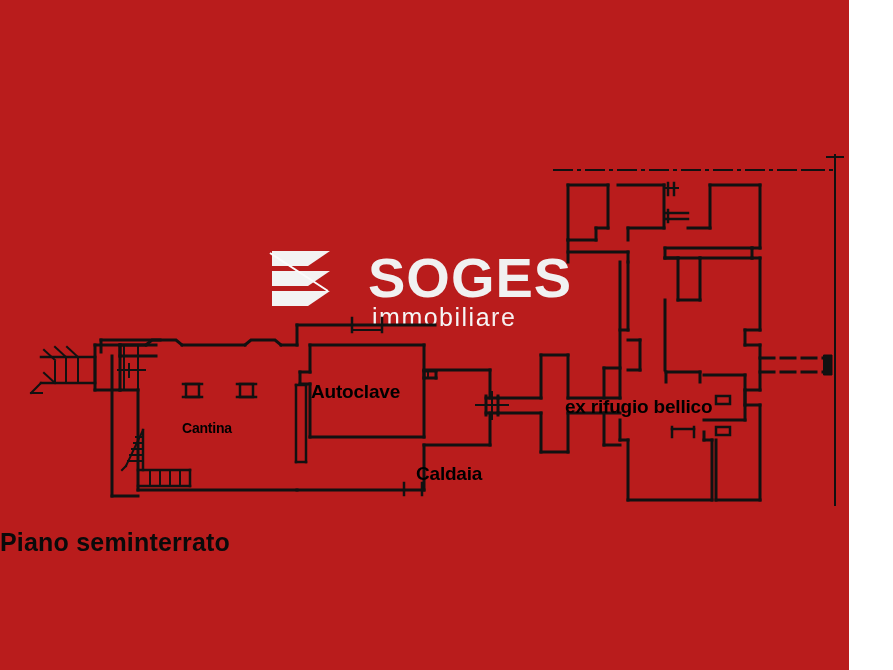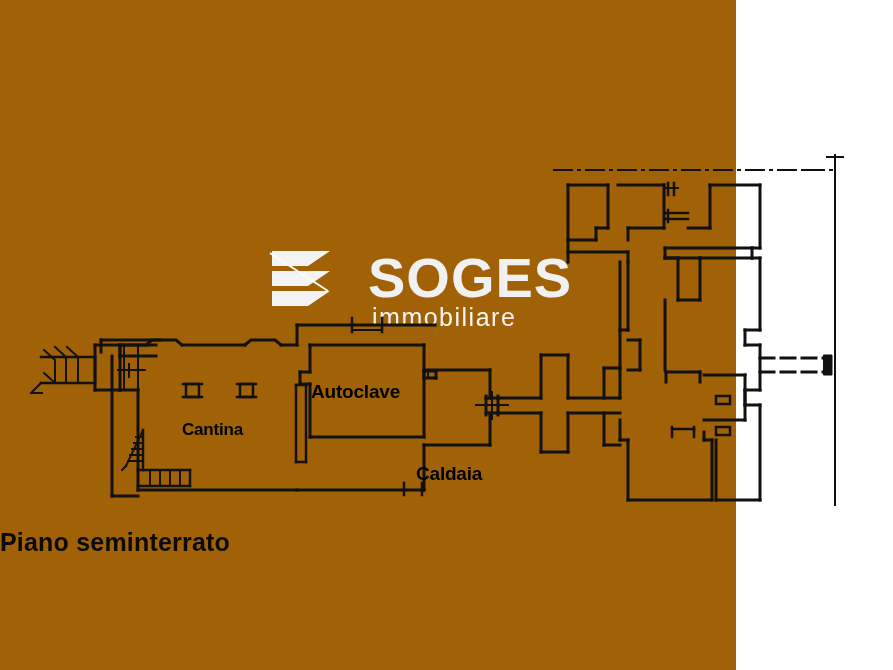--- a/index.html
+++ b/index.html
@@ -8,43 +8,43 @@
     background: #ffffff;
   }
   body {
     width: 893px;
     height: 670px;
     overflow: hidden;
     font-family: "Liberation Sans", sans-serif;
   }
   #page {
     position: relative;
-    width: 736px;
+    width: 849px;
     height: 670px;
-    background: #a16207;
+    background: #b91c1c;
   }
   #plan-svg {
     position: absolute;
     left: 0;
     top: 0;
     width: 893px;
     height: 670px;
   }
   .room-label {
     position: absolute;
     font-family: "Liberation Sans", sans-serif;
     font-weight: bold;
     color: #000000;
     white-space: nowrap;
     letter-spacing: -0.2px;
   }
   #label-cantina {
     left: 182px;
     top: 420px;
-    font-size: 17px;
+    font-size: 14px;
   }
   #label-autoclave {
     left: 311px;
     top: 381px;
     font-size: 19px;
   }
   #label-caldaia {
     left: 416px;
     top: 451px;
     font-size: 19px;
@@ -378,16 +378,17 @@
       <path d="M604,368 L604,398"></path>
       <path d="M604,413 L604,445"></path>
       <path d="M604,445 L620,445"></path>
 
     </g>
   </svg>
 
   <div class="room-label" id="label-cantina">Cantina</div>
   <div class="room-label" id="label-autoclave">Autoclave</div>
   <div class="room-label" id="label-caldaia">Caldaia</div>
+  <div class="room-label" id="label-rifugio">ex rifugio bellico</div>
 
   <div id="plan-title">Piano seminterrato</div>
 
 </div>
 
 </body></html>

